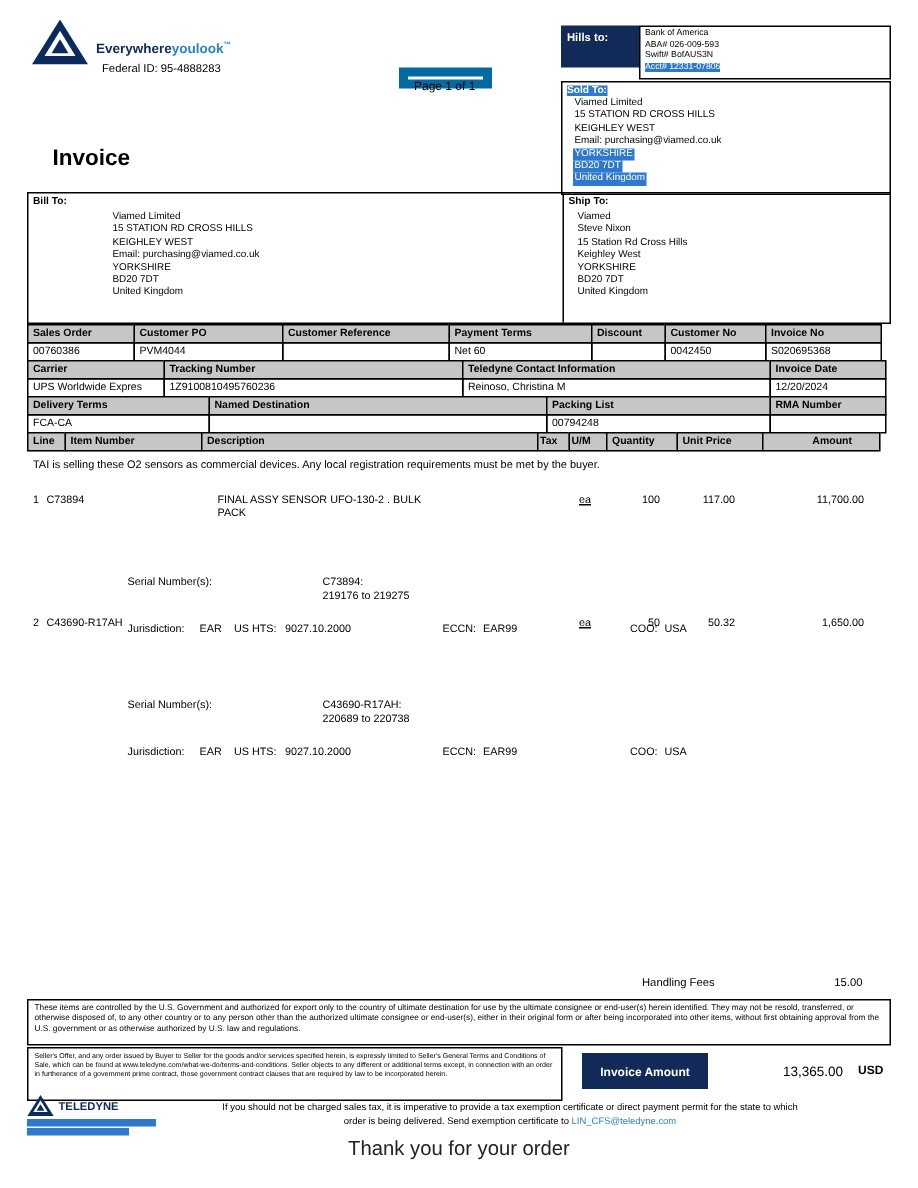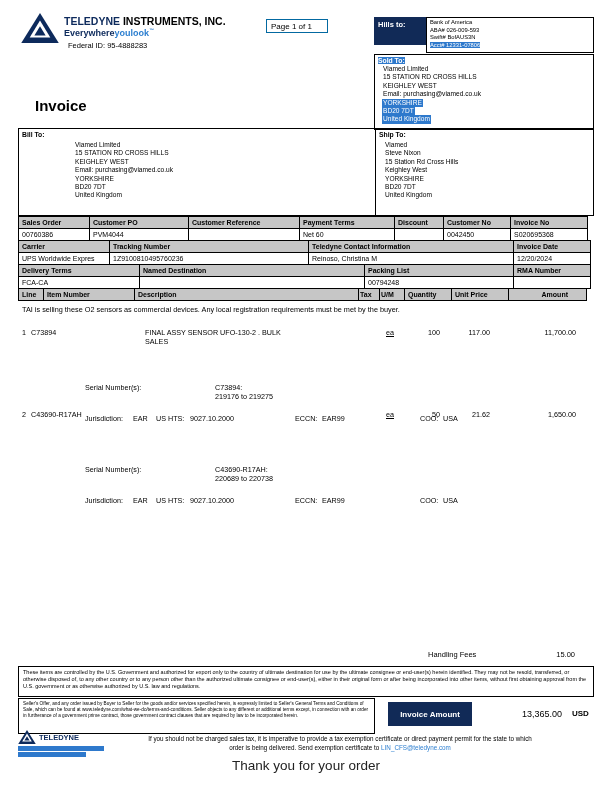--- a/index.html
+++ b/index.html
@@ -10,21 +10,21 @@
   .abs { position:absolute; }
   .hl { background:#2e79cc; color:#fff; }
   .navybox { background:#112a57; color:#fff; }
 
   
   .brand-name { font-size:10.5px; font-weight:bold; white-space:nowrap; }
   .brand-teledyne { color:#0d2a5c; }
   .tagline { font-size:9px; font-weight:bold; white-space:nowrap; }
   .tg1 { color:#0d2a5c; } .tg2 { color:#2d7fd0; } .tgtm { font-size:5px; color:#2d7fd0; vertical-align:super; }
   .fedid { font-size:7.5px; }
-  .pagebox { border:1px solid #0369a1; font-size:8px; padding:2px 0 0 4px; box-sizing:border-box; }
+  .pagebox { border:6px solid #0369a1; font-size:8px; padding:2px 0 0 4px; box-sizing:border-box;margin-top:26px; }
   .remit { font-size:7.5px; padding:3px 0 0 4px; box-sizing:border-box; font-weight:bold; }
   .bankbox { border:1px solid #000; box-sizing:border-box; font-size:5.8px; line-height:7.5px; padding:1px 3px; }
 
   
   .addrbox { border:1px solid #000; box-sizing:border-box; }
   .addrlabel { font-size:6.8px; font-weight:bold; }
   .addr { font-size:6.6px; line-height:8.4px; }
   .addr span { display:inline-block; padding:0 1px; }
 
   .invoice-title { font-size:15px; font-weight:bold; }
@@ -77,23 +77,20 @@
 
 <div class="page">
 
   <div class="abs" style="left:20px; top:13px; width:40px; height:30px;">
     <svg width="40" height="30" viewBox="0 0 40 32">
       <polygon points="20,0 40,32 0,32" fill="#0d2a5c"></polygon>
       <polygon points="20,8 31,26 9,26" fill="#ffffff"></polygon>
       <polygon points="20,14 26,24 14,24" fill="#0d2a5c"></polygon>
     </svg>
   </div>
-  <div class="abs brand-name" style="left:64px; top:15px;">
-    <span class="brand-teledyne">TELEDYNE</span><span> INSTRUMENTS, INC.</span>
-  </div>
   <div class="abs tagline" style="left:64px; top:27px;">
     <span class="tg1">Everywhere</span><span class="tg2">youlook</span><span class="tgtm">™</span>
   </div>
   <div class="abs fedid" style="left:68px; top:41px;">Federal ID: 95-4888283</div>
 
   <div class="abs pagebox" style="left:266px; top:19px; width:62px; height:14px;">Page 1 of 1</div>
 
   <div class="abs remit navybox" style="left:374px; top:17px; width:52px; height:28px;">Hills to:</div>
   <div class="abs bankbox" style="left:426px; top:17px; width:168px; height:36px;">
     <div>Bank of America</div>
@@ -197,21 +194,21 @@
   </div>
 
   <div class="abs" style="left:18px; top:302px; width:576px; height:346px;">
     <div class="notice abs" style="left:4px; top:3px;">TAI is selling these O2 sensors as commercial devices. Any local registration requirements must be met by the buyer.</div>
 
     <div class="item-block" style="top:26px;">
       <span class="ib col-line">1</span>
       <span class="ib col-item">C73894</span>
       <div class="ib col-desc">
         <div>FINAL ASSY SENSOR UFO-130-2 . BULK</div>
-        <div>SALES</div>
+        <div>PACK</div>
       </div>
       <span class="ib col-um">ea</span>
       <span class="ib col-qty">100</span>
       <span class="ib col-unit">117.00</span>
       <span class="ib col-amt">11,700.00</span>
       <div class="jur-row">
         <span style="left:67px;">Jurisdiction:</span>
         <span style="left:115px;">EAR</span>
         <span style="left:138px;">US HTS:</span>
         <span style="left:172px;">9027.10.2000</span>
@@ -225,21 +222,21 @@
         <div>C73894:</div>
         <div>219176 to 219275</div>
       </div>
     </div>
 
     <div class="item-block" style="top:108px;">
       <span class="ib col-line">2</span>
       <span class="ib col-item">C43690-R17AH</span>
       <span class="ib col-um">ea</span>
       <span class="ib col-qty">50</span>
-      <span class="ib col-unit">21.62</span>
+      <span class="ib col-unit">50.32</span>
       <span class="ib col-amt">1,650.00</span>
       <div class="jur-row">
         <span style="left:67px;">Jurisdiction:</span>
         <span style="left:115px;">EAR</span>
         <span style="left:138px;">US HTS:</span>
         <span style="left:172px;">9027.10.2000</span>
         <span style="left:277px;">ECCN:</span>
         <span style="left:304px;">EAR99</span>
         <span style="left:402px;">COO:</span>
         <span style="left:425px;">USA</span>

